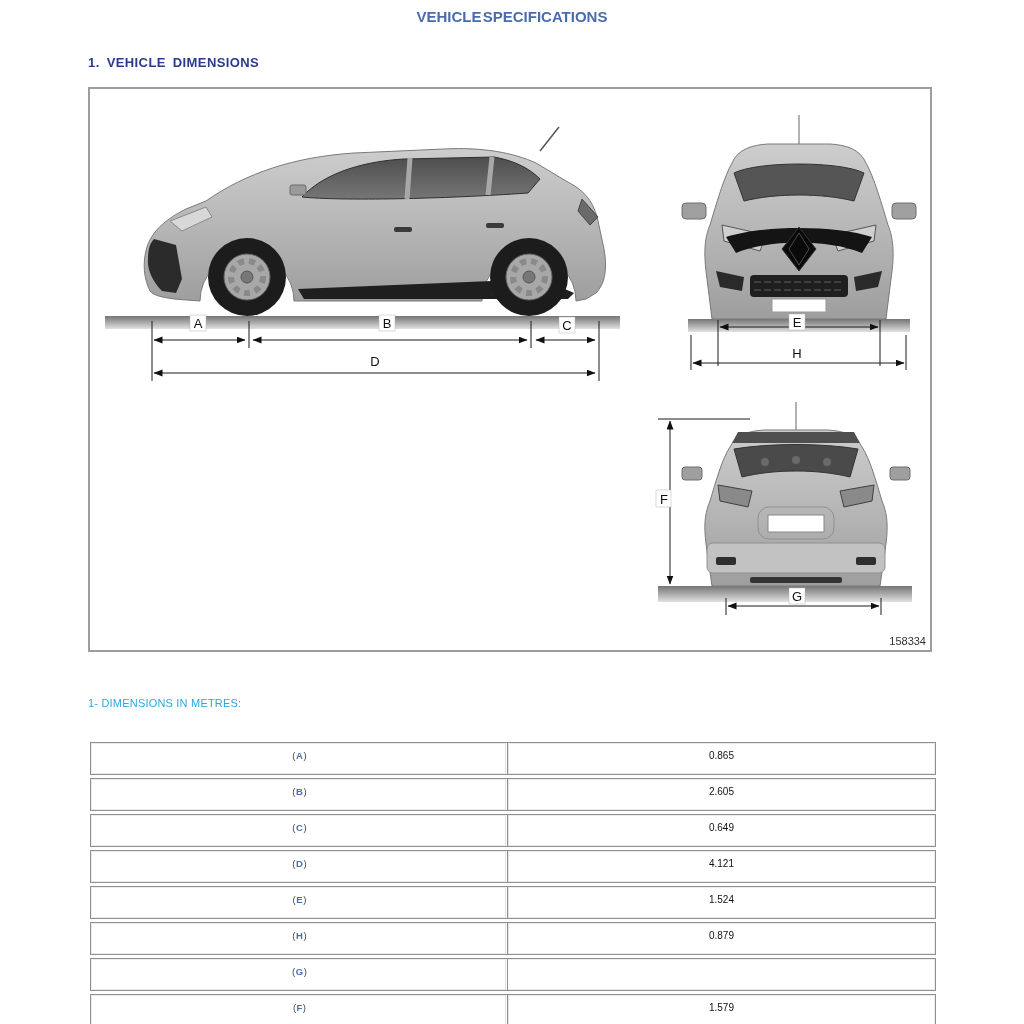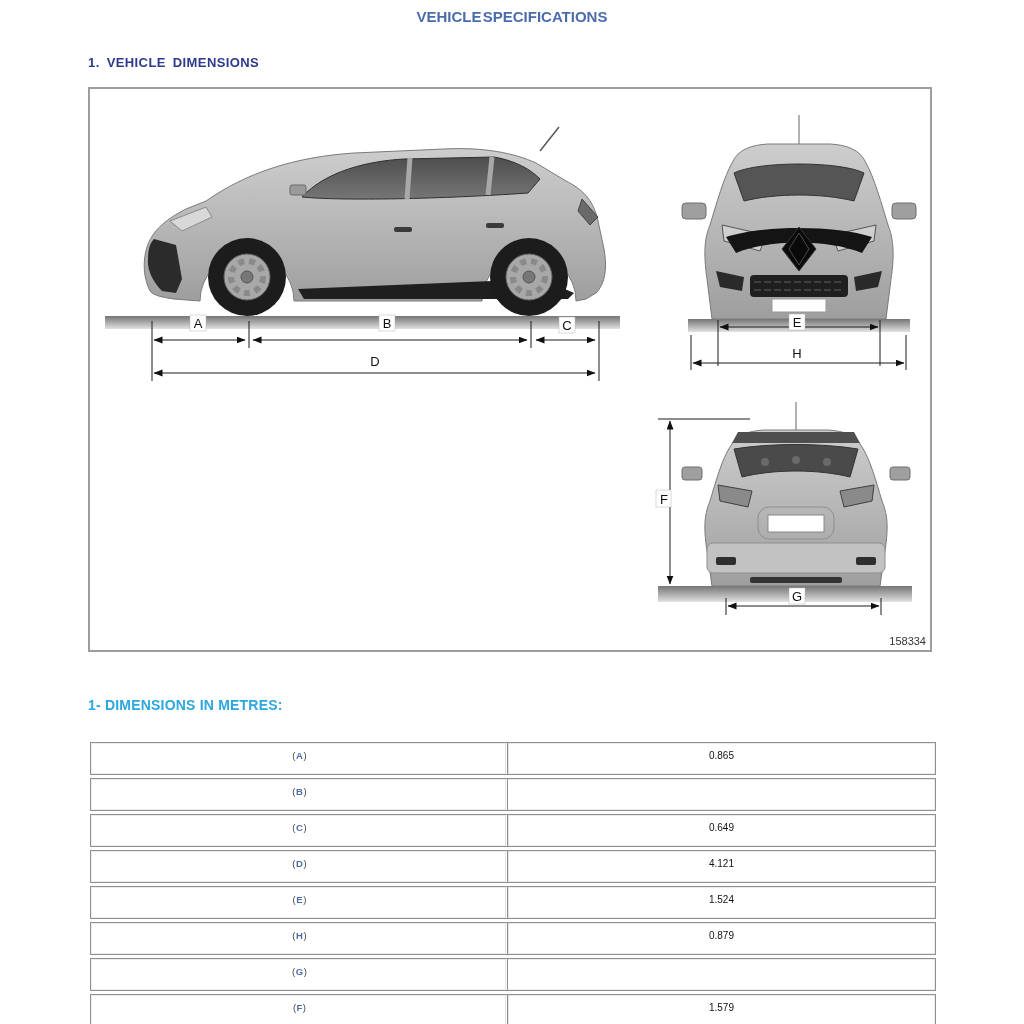--- a/index.html
+++ b/index.html
@@ -13,21 +13,21 @@
     position:absolute;top:55px;left:88px;
     font-size:13px;font-weight:bold;color:#2c3a8c;letter-spacing:.4px;word-spacing:3px;
   }
   .figure-box{
     position:absolute;left:88px;top:87px;width:844px;height:565px;
     border:2px solid #9d9d9d;background:#fff;box-sizing:border-box;
   }
   .figure-box svg{display:block;}
   .note{
     position:absolute;top:697px;left:88px;
-    font-size:14px;font-weight:bold;color:#2ba7e0;letter-spacing:.2px;
+    font-size:11px;font-weight:normal;color:#2ba7e0;letter-spacing:.2px;
   }
   .dim-table{position:absolute;left:90px;top:742px;width:846px;}
   .dim-row{
     display:flex;height:31px;margin-bottom:3px;background:#fff;
     border:1px solid #8f8f8f;box-shadow:inset 0 0 0 1px #ececec;
   }
   .cell{display:flex;align-items:center;justify-content:center;padding-bottom:7px;box-sizing:border-box;}
   .label-cell{width:49.4%;font-size:9.5px;color:#444;
     box-shadow:inset -1px 0 0 #8f8f8f, inset -2px 0 0 #fdfdfd, inset -3px 0 0 #e3e3e3;}
   .label-cell .letter{color:#4b6cac;font-weight:bold;padding:0 .5px;}
@@ -190,20 +190,21 @@
         <span class="paren">)</span>
       </div>
       <div class="cell value-cell">0.865</div>
     </div>
     <div class="dim-row">
       <div class="cell label-cell">
         <span class="paren">(</span>
         <span class="letter">B</span>
         <span class="paren">)</span>
       </div>
+      <div class="cell value-cell">2.605</div>
     </div>
     <div class="dim-row">
       <div class="cell label-cell">
         <span class="paren">(</span>
         <span class="letter">C</span>
         <span class="paren">)</span>
       </div>
       <div class="cell value-cell">0.649</div>
     </div>
     <div class="dim-row">

